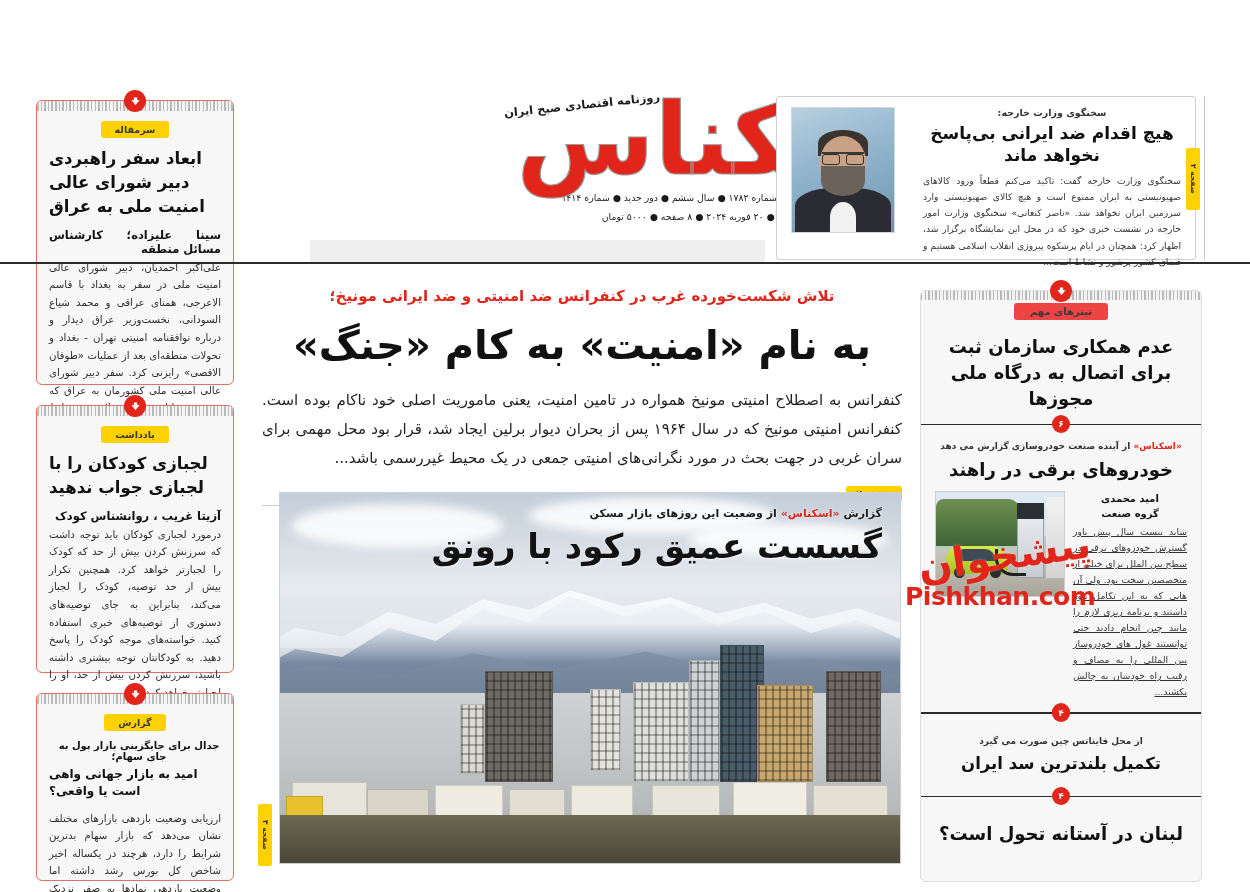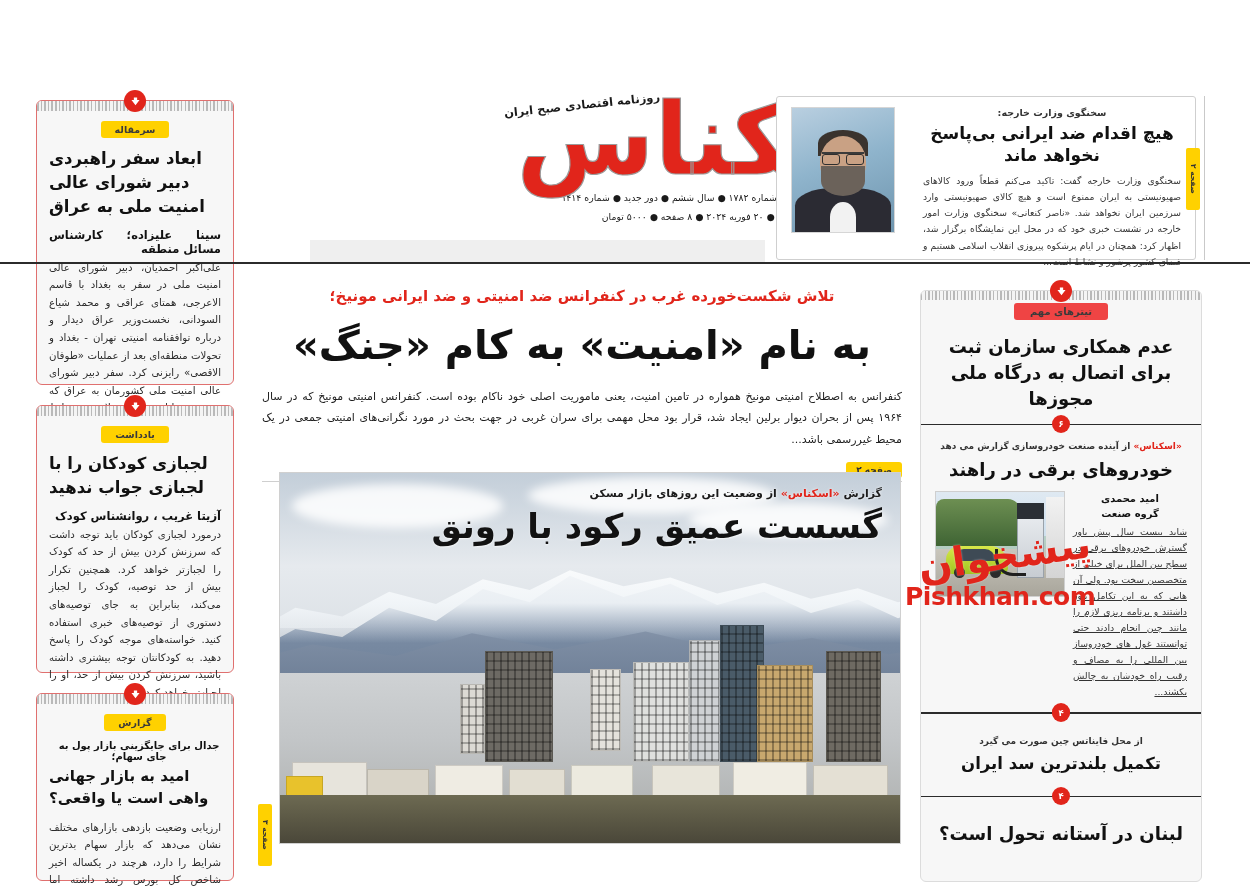--- a/index.html
+++ b/index.html
@@ -135,33 +135,33 @@
   .main-kicker {
     text-align: center; color: #e1251b; font-weight: bold;
     font-size: 15px; margin-bottom: 14px; line-height:1.4;
   }
   .main-title {
     text-align: center; color: #111; font-weight: bold;
     font-size: 40px; line-height: 1.22; margin-bottom: 16px;
     letter-spacing: -.5px;
   }
   .main-lead {
-    font-size: 11px; line-height: 1.95; color: #1f1f1f;
+    font-size: 15px; line-height: 1.95; color: #1f1f1f;
     text-align: justify; text-align-last: right; direction: rtl;
   }
   .page-chip {
     display: inline-block; background:#ffd100; color:#333;
     font-size: 9px; font-weight: bold; padding: 3px 10px; border-radius: 3px;
     margin-top: 12px;
   }
   .main-rule { width: 100%; height: 1px; background:#cfcfcf; margin-top: 3px; }
 
   
   .hero {
-    position: absolute; left: 279px; top: 472px;
+    position: absolute; left: 279px; top: 492px;
     width: 622px; height: 372px;
     border: 1px solid #d0d0d0; overflow: hidden;
     background: linear-gradient(#cdd7e2 0%, #dfe5ea 28%, #c9cfd6 45%, #b9bfc6 100%);
   }
   .sky { position:absolute; inset:0 0 58% 0; background: linear-gradient(#c3ced9, #e6eaee 60%, #dde2e7 100%); }
   .cloud { position:absolute; background: rgba(255,255,255,.85); border-radius:50%; filter: blur(5px); }
   .mtn {
     position:absolute; left:-4%; right:-4%; top: 22%; height: 36%;
     background: linear-gradient(#9fb0c4 0%, #7e90a8 45%, #6d7f97 100%);
     clip-path: polygon(0% 72%, 6% 56%, 13% 62%, 20% 40%, 27% 50%, 34% 26%, 41% 36%, 47% 16%, 55% 32%, 62% 22%, 69% 38%, 76% 28%, 83% 44%, 90% 34%, 96% 48%, 100% 40%, 100% 100%, 0% 100%);
@@ -315,21 +315,21 @@
 
   <div class="card" style="left:36px; top:693px; width:198px; height:188px;">
     <div class="card-hatch"></div>
     <div class="down-arrow">
       <svg viewBox="0 0 12 12">
           <path d="M6 10 L1.6 4.4 H4.2 V1.6 H7.8 V4.4 H10.4 Z" fill="#fff"></path>
         </svg>
     </div>
     <span class="kicker-chip">گزارش</span>
     <div style="text-align:center;font-size:10px;font-weight:bold;color:#111;margin-bottom:4px;margin-left:8px;">جدال برای جایگزینی بازار پول به جای سهام؛</div>
-    <h2 style="font-size:15px;">امید به بازار جهانی واهی است یا واقعی؟</h2>
+    <h2 style="font-size:12px;">امید به بازار جهانی واهی است یا واقعی؟</h2>
     <div class="body-txt">ارزیابی وضعیت بازدهی بازارهای مختلف نشان می‌دهد که بازار سهام بدترین شرایط را دارد، هرچند در یکساله اخیر شاخص کل بورس رشد داشته اما وضعیت بازدهی نمادها به صفر نزدیک شده و حتی برخی از آنها بازدهی منفی هم داشته‌اند...</div>
 
   </div>
 
   <div class="masthead">
     <div class="logo-wrap">
       <div class="logo-text">اسکناس</div>
       <div class="logo-slogan">روزنامه اقتصادی صبح ایران</div>
     </div>
     <div class="masthead-meta">سه‌شنبه ۱ اسفند ۱۴۰۲ ● شماره ۱۷۸۲ ● سال ششم ● دور جدید ● شماره ۱۴۱۴</div>

